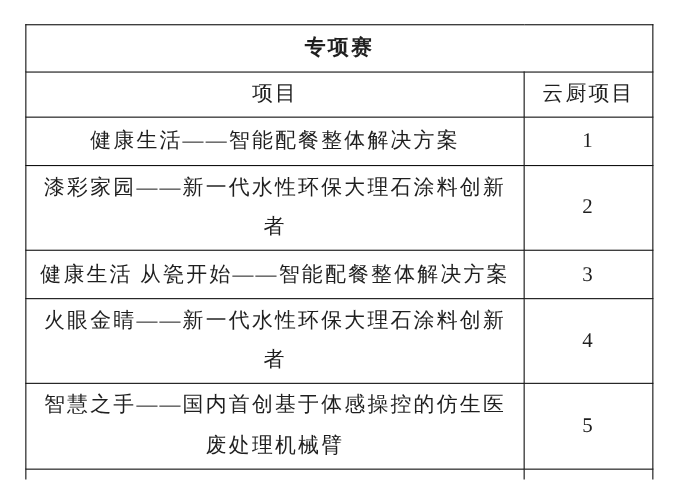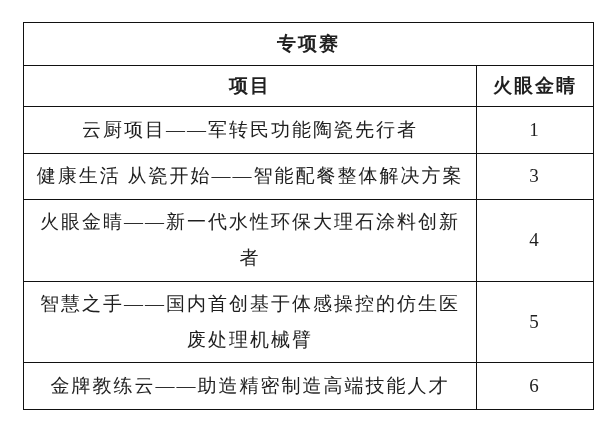--- a/index.html
+++ b/index.html
@@ -34,21 +34,21 @@
     background: #ffffff;
   }
   .col-project { width: 453px; }
   .col-result  { width: 117px; }
   th.title-cell {
     font-weight: bold;
     font-size: 19px;
     height: 43px;
   }
   th.head-cell {
-    font-weight: bold;
+    font-weight: normal;
     height: 41px;
   }
   td.project-cell {
     height: 44px;
   }
   td.result-cell {
     font-size: 20px;
     letter-spacing: 0;
     font-family: "Liberation Serif", "DejaVu Serif", serif;
   }
@@ -61,27 +61,31 @@
     <colgroup>
       <col class="col-project">
       <col class="col-result">
     </colgroup>
     <thead>
       <tr>
         <th class="title-cell" colspan="2">专项赛</th>
       </tr>
       <tr>
         <th class="head-cell">项目</th>
-        <th class="head-cell">火眼金睛</th>
+        <th class="head-cell">云厨项目</th>
       </tr>
     </thead>
     <tbody>
         <tr>
-          <td class="project-cell">云厨项目——军转民功能陶瓷先行者</td>
+          <td class="project-cell">健康生活——智能配餐整体解决方案</td>
           <td class="result-cell">1</td>
+        </tr>
+        <tr>
+          <td class="project-cell">漆彩家园——新一代水性环保大理石涂料创新者</td>
+          <td class="result-cell">2</td>
         </tr>
         <tr>
           <td class="project-cell">健康生活 从瓷开始——智能配餐整体解决方案</td>
           <td class="result-cell">3</td>
         </tr>
         <tr>
           <td class="project-cell">火眼金睛——新一代水性环保大理石涂料创新者</td>
           <td class="result-cell">4</td>
         </tr>
         <tr>

